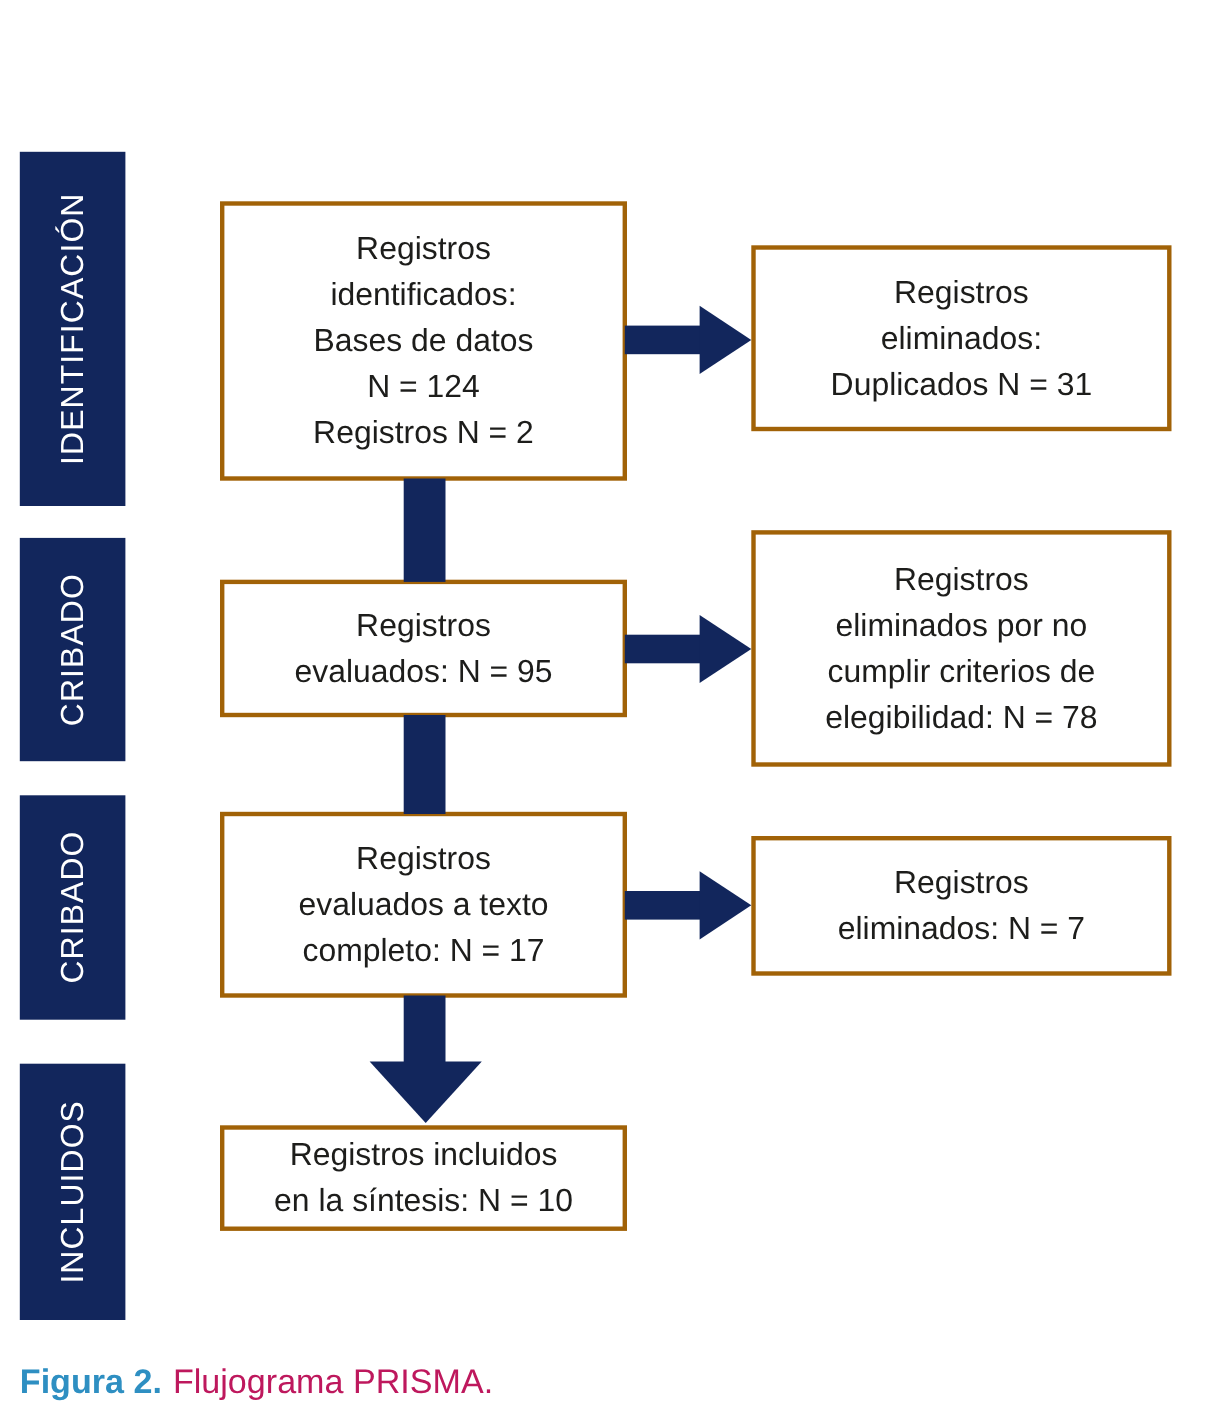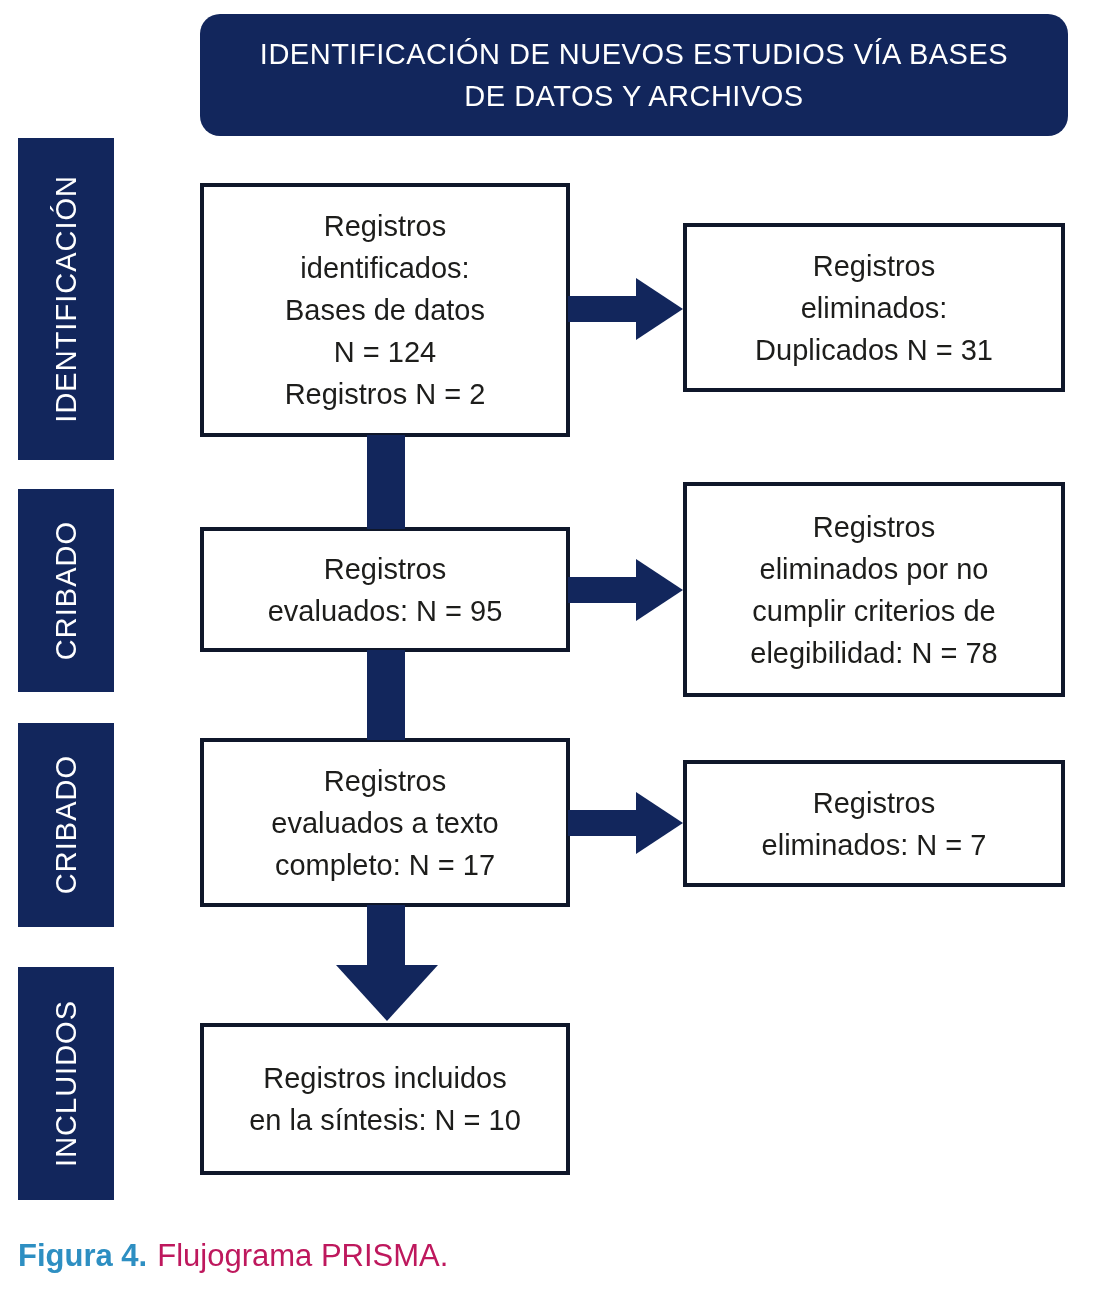--- a/index.html
+++ b/index.html
@@ -52,36 +52,36 @@
   }
   .stage.s1 { top: 138px;  height: 322px; }
   .stage.s2 { top: 489px;  height: 203px; }
   .stage.s3 { top: 723px;  height: 204px; }
   .stage.s4 { top: 967px;  height: 233px; }
 
   
   .fbox, .sbox {
     position: absolute;
     background: #ffffff;
-    border: 4px solid #0f172a;
+    border: 4px solid #a16207;
     box-sizing: border-box;
     display: flex;
     align-items: center;
     justify-content: center;
     text-align: center;
     font-size: 29px;
     line-height: 42px;
     white-space: pre-line;
     color: #1d1d1b;
   }
   .fbox { left: 200px; width: 370px; }
   .fbox.f1 { top: 183px;  height: 254px; }
   .fbox.f2 { top: 527px;  height: 125px; }
   .fbox.f3 { top: 738px;  height: 169px; }
-  .fbox.f4 { top: 1023px; height: 152px; }
+  .fbox.f4 { top: 1023px; height: 96px; }
 
   
   .sbox { left: 683px; width: 382px; }
   .sbox.r1 { top: 223px; height: 169px; }
   .sbox.r2 { top: 482px; height: 215px; }
   .sbox.r3 { top: 760px; height: 127px; }
 
   
   .vconn { position: absolute; left: 367px; width: 38px; background: #12265c; }
   .vconn.v1 { top: 435px; height: 94px; }
@@ -117,22 +117,20 @@
     line-height: 40px;
   }
   .cap-label { color: #2e8fc2; font-weight: bold; }
   .cap-text  { color: #be185d; margin-left: 10px; }
 </style>
 </head>
 <body>
 
 <div class="canvas">
 
-  <div class="header">IDENTIFICACIÓN DE NUEVOS ESTUDIOS VÍA BASES
-DE DATOS Y ARCHIVOS</div>
 
   <div class="stage s1">
     <span class="vtext">IDENTIFICACIÓN</span>
   </div>
   <div class="stage s2">
     <span class="vtext">CRIBADO</span>
   </div>
   <div class="stage s3">
     <span class="vtext">CRIBADO</span>
   </div>
@@ -169,16 +167,16 @@
   <div class="down-head"></div>
 
   <div class="hshaft h1"></div>
   <div class="hhead h1"></div>
   <div class="hshaft h2"></div>
   <div class="hhead h2"></div>
   <div class="hshaft h3"></div>
   <div class="hhead h3"></div>
 
   <div class="caption">
-    <span class="cap-label">Figura 4.</span><span class="cap-text">Flujograma PRISMA.</span>
+    <span class="cap-label">Figura 2.</span><span class="cap-text">Flujograma PRISMA.</span>
   </div>
 
 </div>
 
 </body></html>

